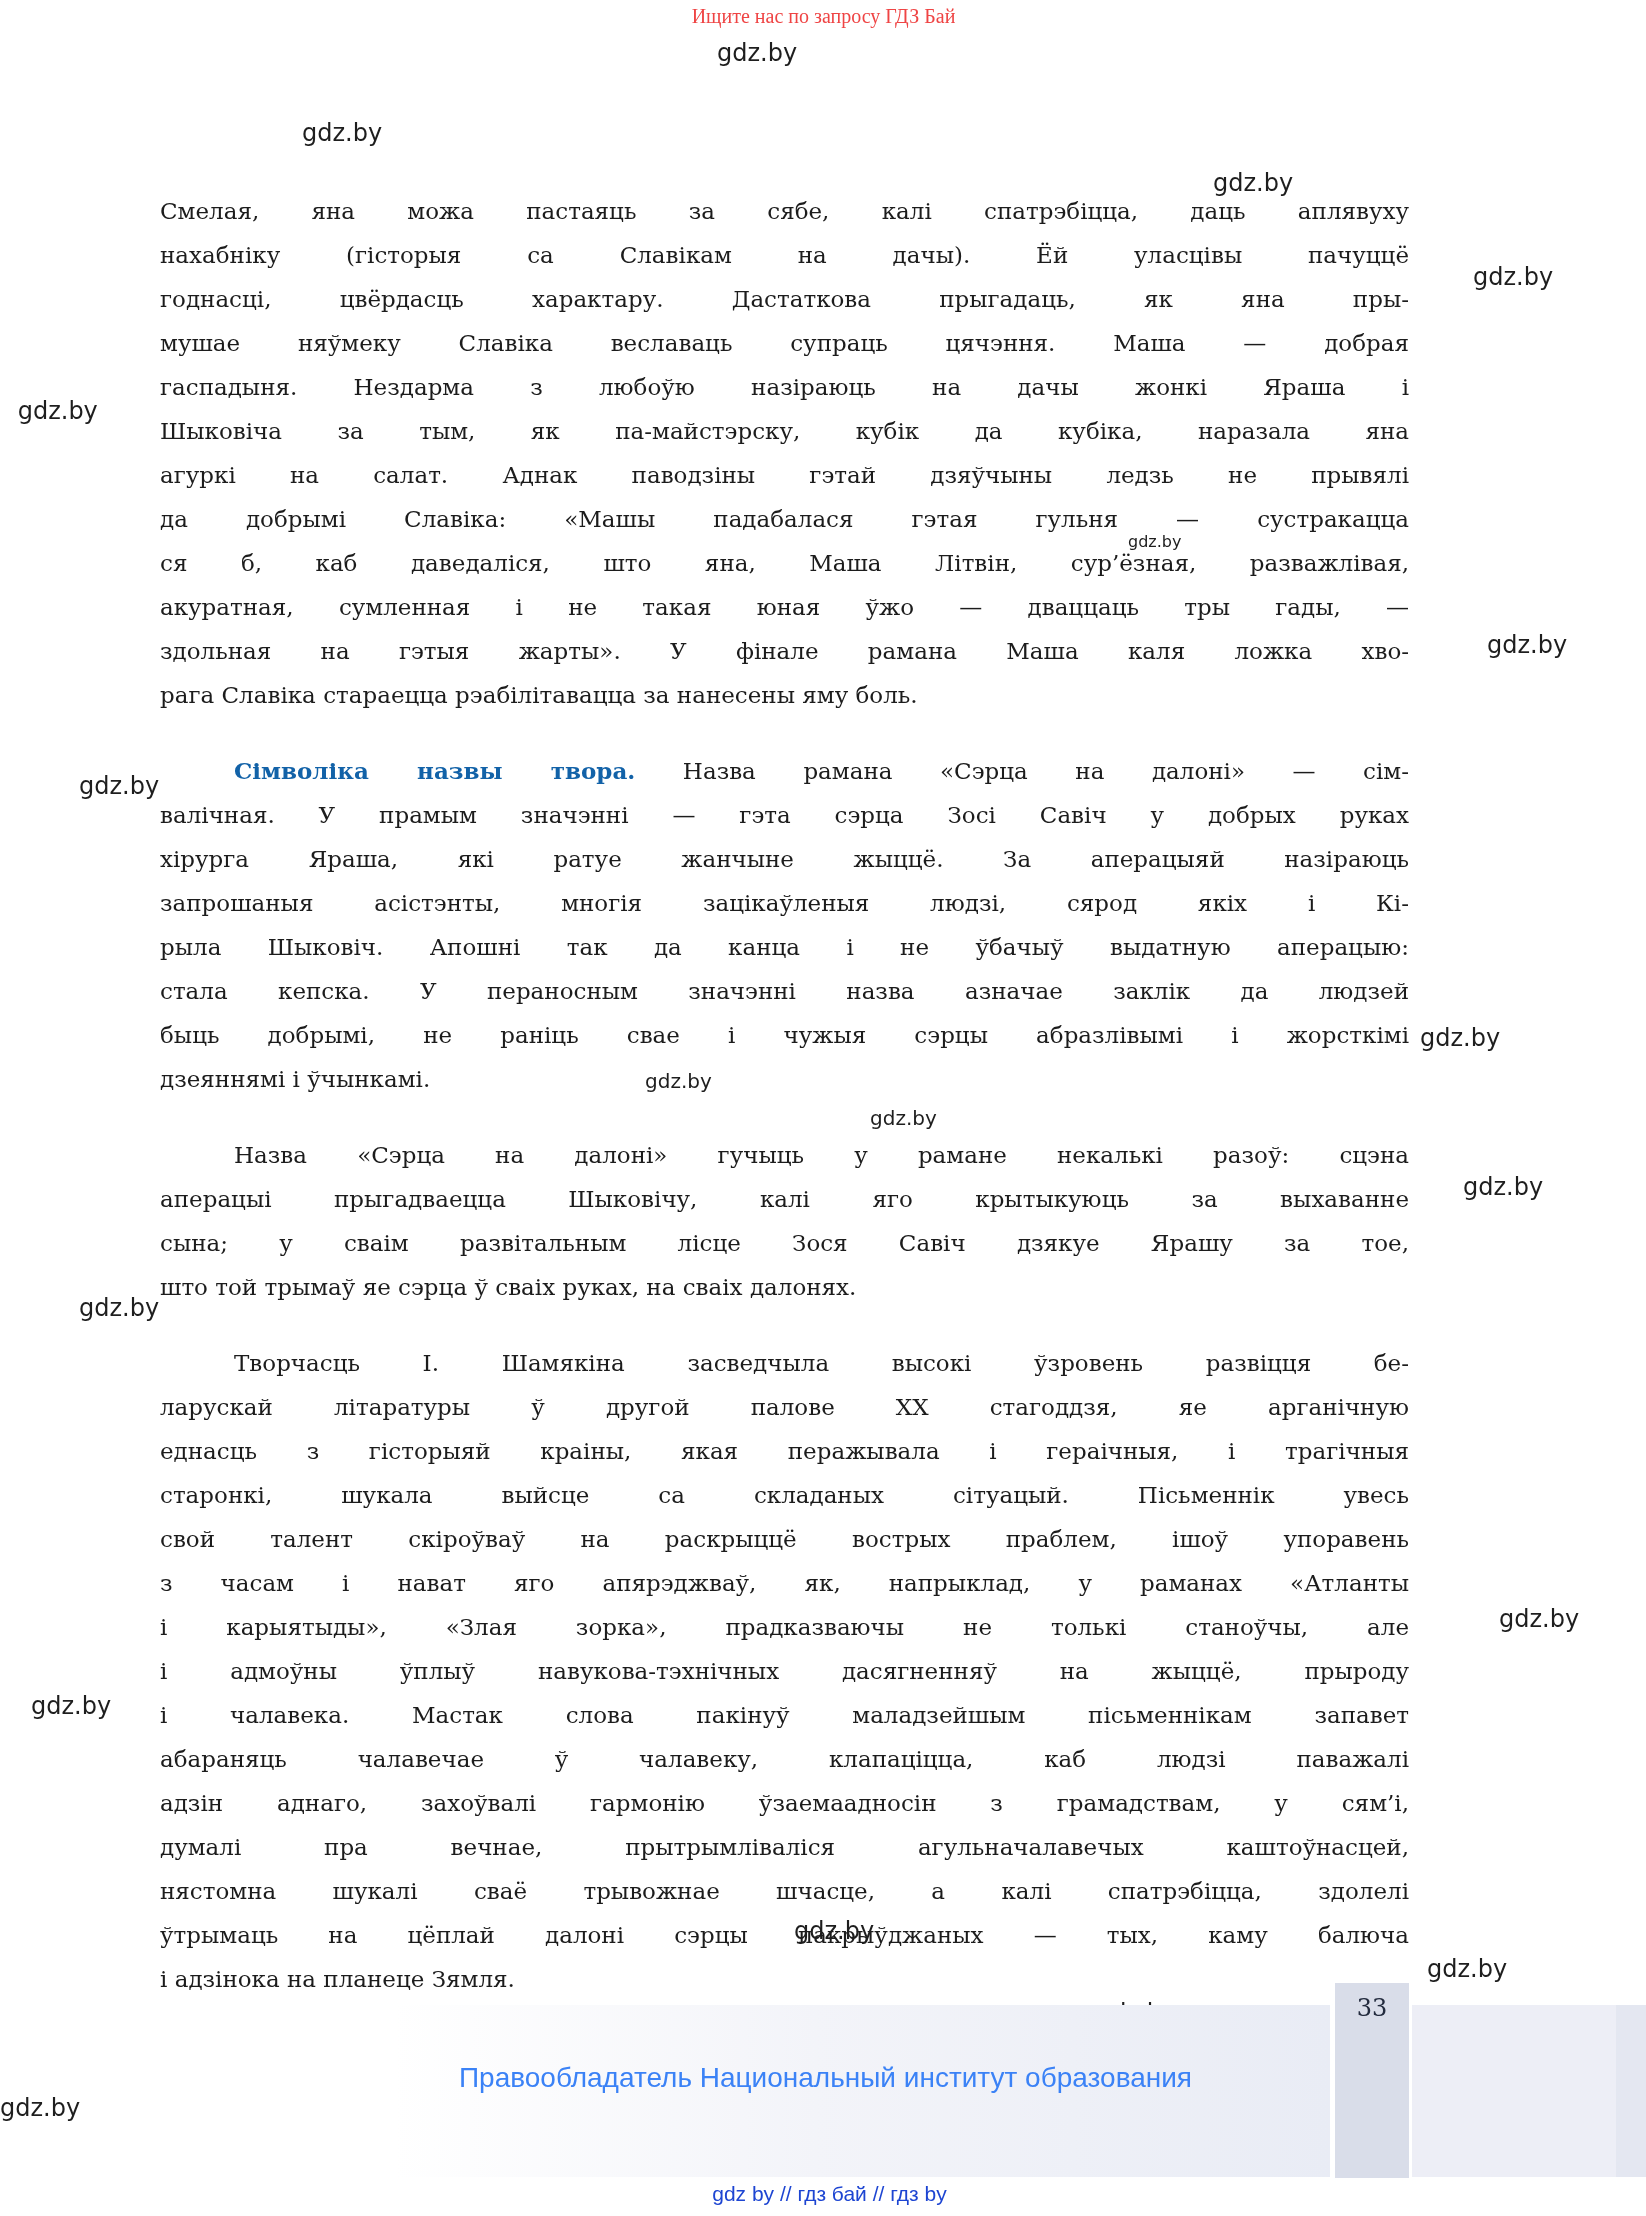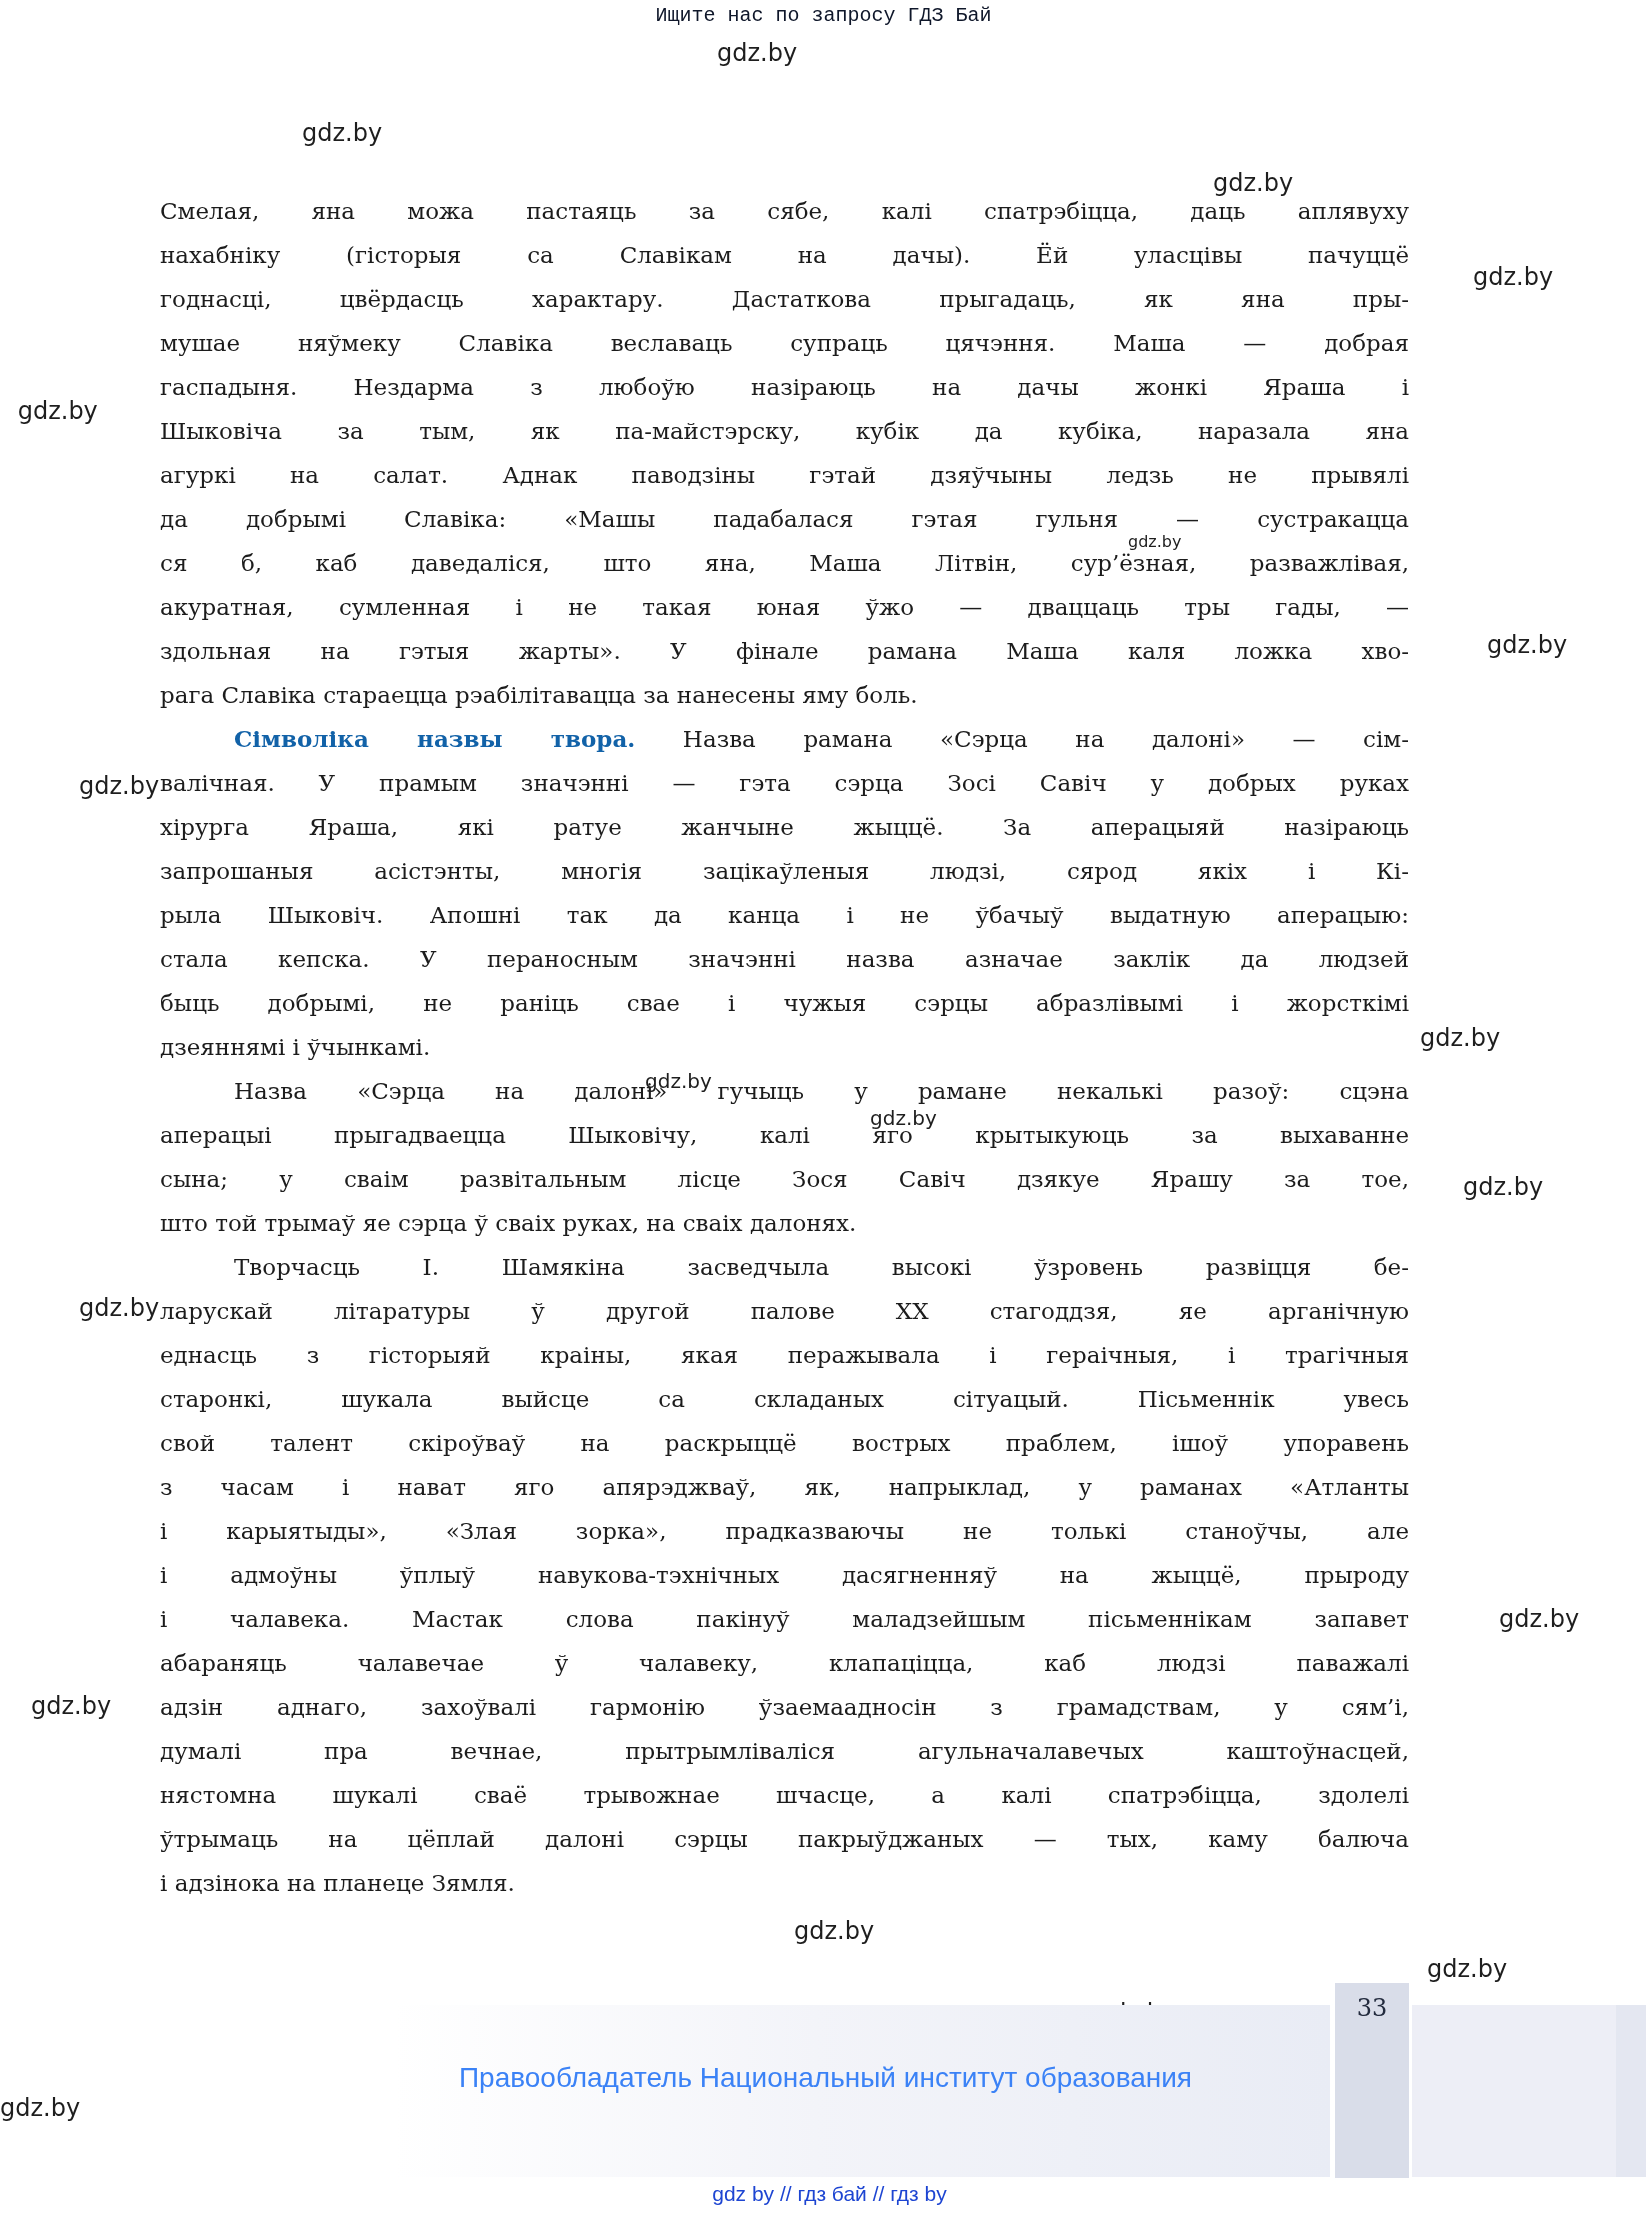--- a/index.html
+++ b/index.html
@@ -8,36 +8,36 @@
     width:1647px;height:2216px;
     background:#ffffff;
     overflow:hidden;
     font-family:"DejaVu Serif","Liberation Serif",serif;
     color:#1c1c1c;
   }
   
   .header-note{
     position:absolute;top:4.8px;left:0;right:0;
     text-align:center;
-    font-family:Liberation Mono, monospace;
+    font-family:Liberation Serif, serif;
     font-size:20px;line-height:22.6px;
-    color:#0f172a;
+    color:#ef4444;
   }
   
   .text-block{
     position:absolute;left:160px;top:189px;width:1249px;
     font-size:23px;
   }
   .line{
     height:44px;line-height:44px;
     text-align:justify;text-align-last:justify;
     white-space:normal;
   }
   .line.last{text-align-last:left;}
-  .line.indent{text-indent:74px;}
+  .line.indent{text-indent:74px;margin-top:32px;}
   .heading{color:#1262a8;font-weight:bold;}
   
   .wm{
     position:absolute;
     font-family:"DejaVu Sans","Liberation Sans",sans-serif;
     color:#1e1e1e;white-space:nowrap;
   }
   
   .panel-main{
     position:absolute;left:395px;top:2005px;width:935px;height:172px;

